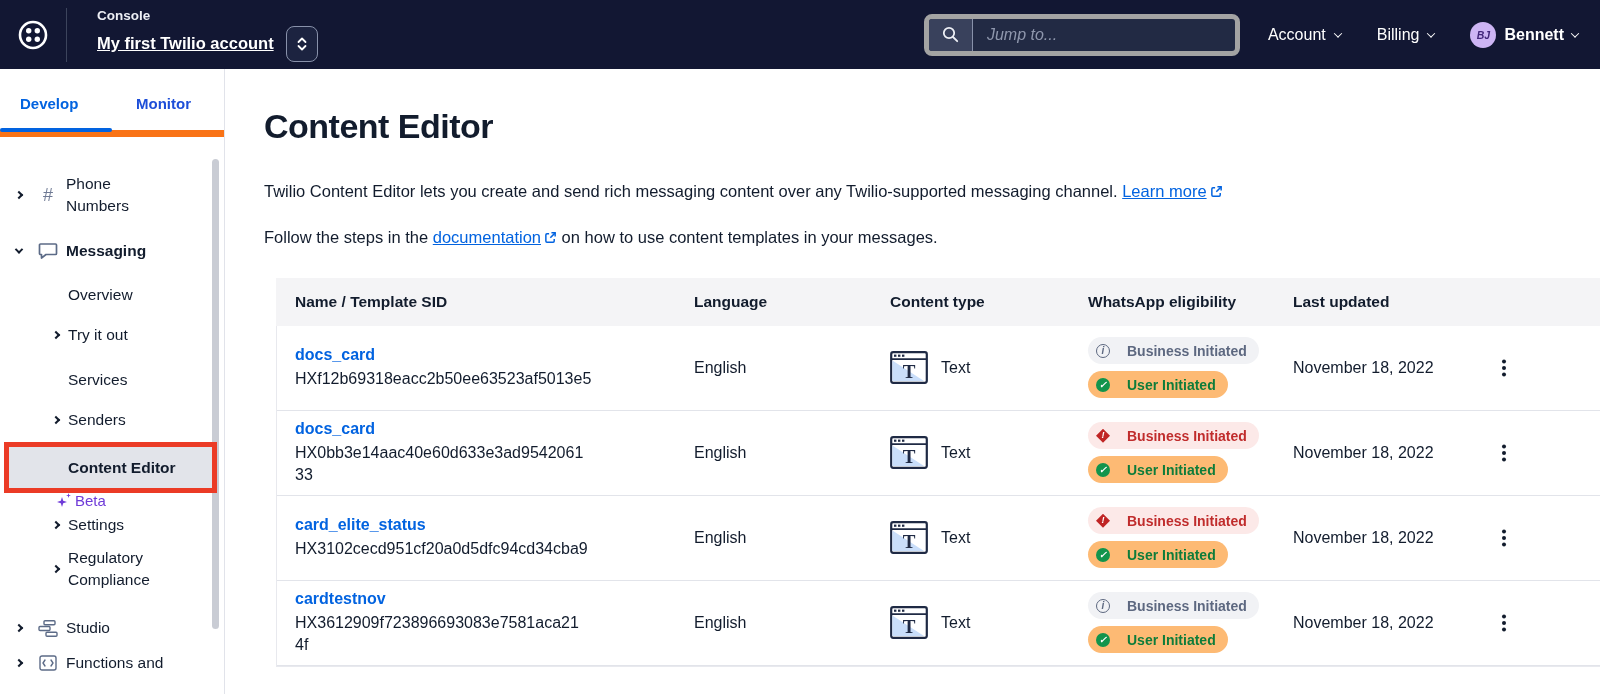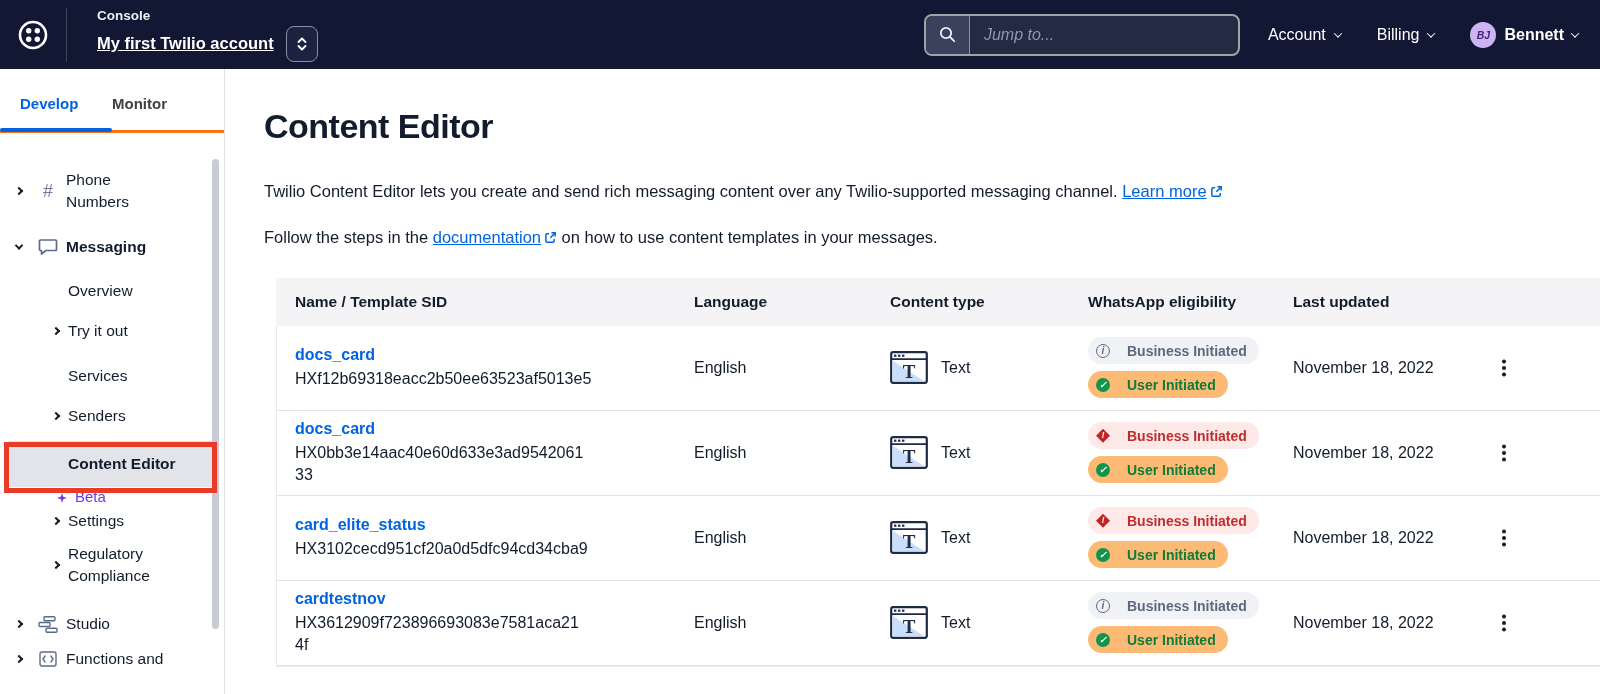--- a/index.html
+++ b/index.html
@@ -9,41 +9,41 @@
   
   .topbar { height:69px; background:#121733; display:flex; align-items:center; padding:0 20px 0 16px; }
   .logo-btn { width:34px; height:34px; display:flex; align-items:center; justify-content:center; background:none; border:none; cursor:pointer; }
   .tb-divider { width:1px; height:54px; background:#3C445C; margin:0 0 0 16px; }
   .account-block { margin-left:30px; display:flex; flex-direction:column; gap:3px; }
   .console-label { color:#EDEFF5; font-size:13.5px; font-weight:600; }
   .account-row { display:flex; align-items:center; gap:12px; }
   .account-name { color:#fff; font-size:16.5px; font-weight:700; text-decoration:underline; cursor:pointer; }
   .switcher-btn { width:32px; height:36px; border:1px solid #8891AA; border-radius:8px; background:#1C2340; display:flex; align-items:center; justify-content:center; cursor:pointer; }
   .tb-right { margin-left:auto; display:flex; align-items:center; }
-  .search-box { width:316px; height:42px; border:2px solid #a3a3a3; border-radius:8px; display:flex; align-items:stretch; overflow:hidden; background:#222A44; margin-right:28px; }
+  .search-box { width:316px; height:42px; border:5px solid #a3a3a3; border-radius:8px; display:flex; align-items:stretch; overflow:hidden; background:#222A44; margin-right:28px; }
   .search-icon-seg { width:44px; display:flex; align-items:center; justify-content:center; background:#39415C; border-right:1px solid #8891AA; }
   .search-input { flex:1; background:transparent; border:none; outline:none; color:#CBD2E1; font-size:16px; font-style:italic; padding:0 14px; font-family:"Liberation Sans", sans-serif; }
   .search-input::placeholder { color:#8F97AD; font-style:italic; }
   .tb-menu { display:flex; align-items:center; gap:9px; color:#fff; font-size:16px; cursor:pointer; margin-right:36px; }
   .tb-user { display:flex; align-items:center; gap:8px; color:#fff; font-size:16px; font-weight:700; cursor:pointer; margin-right:2px; }
   .avatar { width:26px; height:26px; border-radius:50%; background:#CDB5F4; color:#42267A; font-size:10.5px; font-weight:700; display:flex; align-items:center; justify-content:center;font-style:italic; }
   .chev { display:inline-block; width:7px; height:7px; border-right:2px solid currentColor; border-bottom:2px solid currentColor; }
   .chev.down { transform:rotate(45deg) translate(-1px,-1px); }
   .chev.right { transform:rotate(-45deg); }
   .chev.white { width:6px; height:6px; border-width:1.8px; color:#fff; }
 
   
   .shell { display:flex; height:625px; }
 
   
   .sidebar { width:225px; flex:none; border-right:1px solid #E1E3EA; position:relative; background:#fff; }
-  .side-tabs { display:flex; padding:20px 0 0 0; border-bottom:3px solid #f97316; position:relative;align-items:flex-end; }
+  .side-tabs { display:flex; padding:20px 0 0 0; border-bottom:7px solid #f97316; position:relative;align-items:flex-end; }
   .side-tab { font-size:15px; font-weight:700; padding:6px 0 18px 0; cursor:pointer; }
   .side-tab.develop { color:#0263E0; margin-left:20px; width:92px; }
-  .side-tab.monitor { color:#404040; }
+  .side-tab.monitor { color:#1d4ed8; margin-left:24px; }
   .tab-underline { position:absolute; left:0; bottom:-2px; width:112px; height:4px; background:#0263E0; border-radius:2px; }
   .nav { padding-top:36px; }
   .nav-item { display:flex; align-items:center; cursor:pointer; color:#121C2D; font-size:15.5px; }
   .nav-item .chev-cell { width:22px; flex:none; display:flex; justify-content:center; color:#121C2D; }
   .nav-item .chev-cell .chev { width:6px; height:6px; border-width:2px; }
   .nav-item .icon-cell { width:36px; flex:none; display:flex; justify-content:center; align-items:center; color:#6E7993; font-size:18px; }
   .nav-label { line-height:22px; }
   .lvl0 { padding-left:8px; }
   .lvl1 { padding-left:44px; }
   .lvl1 .chev-cell { width:24px; }

